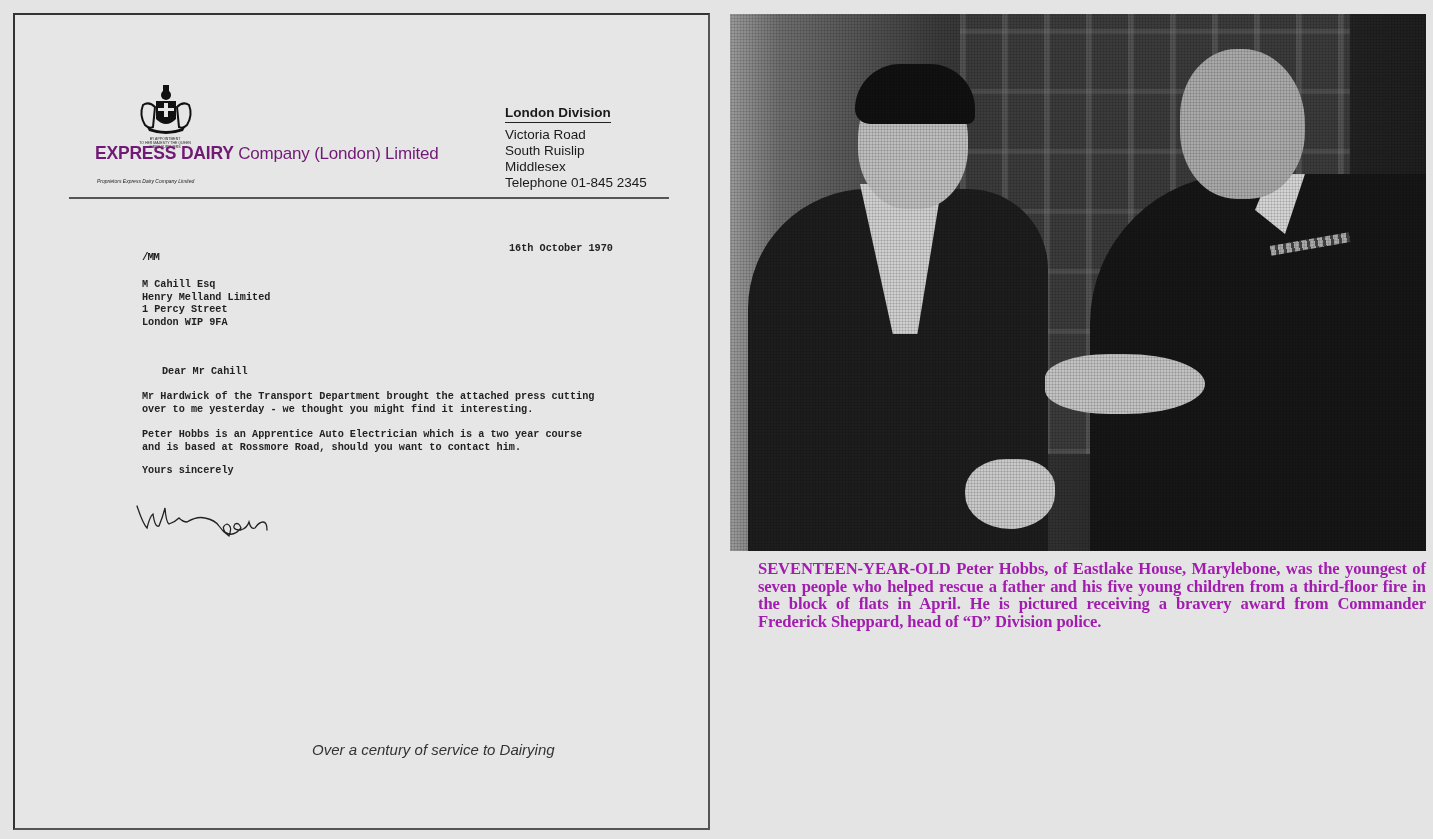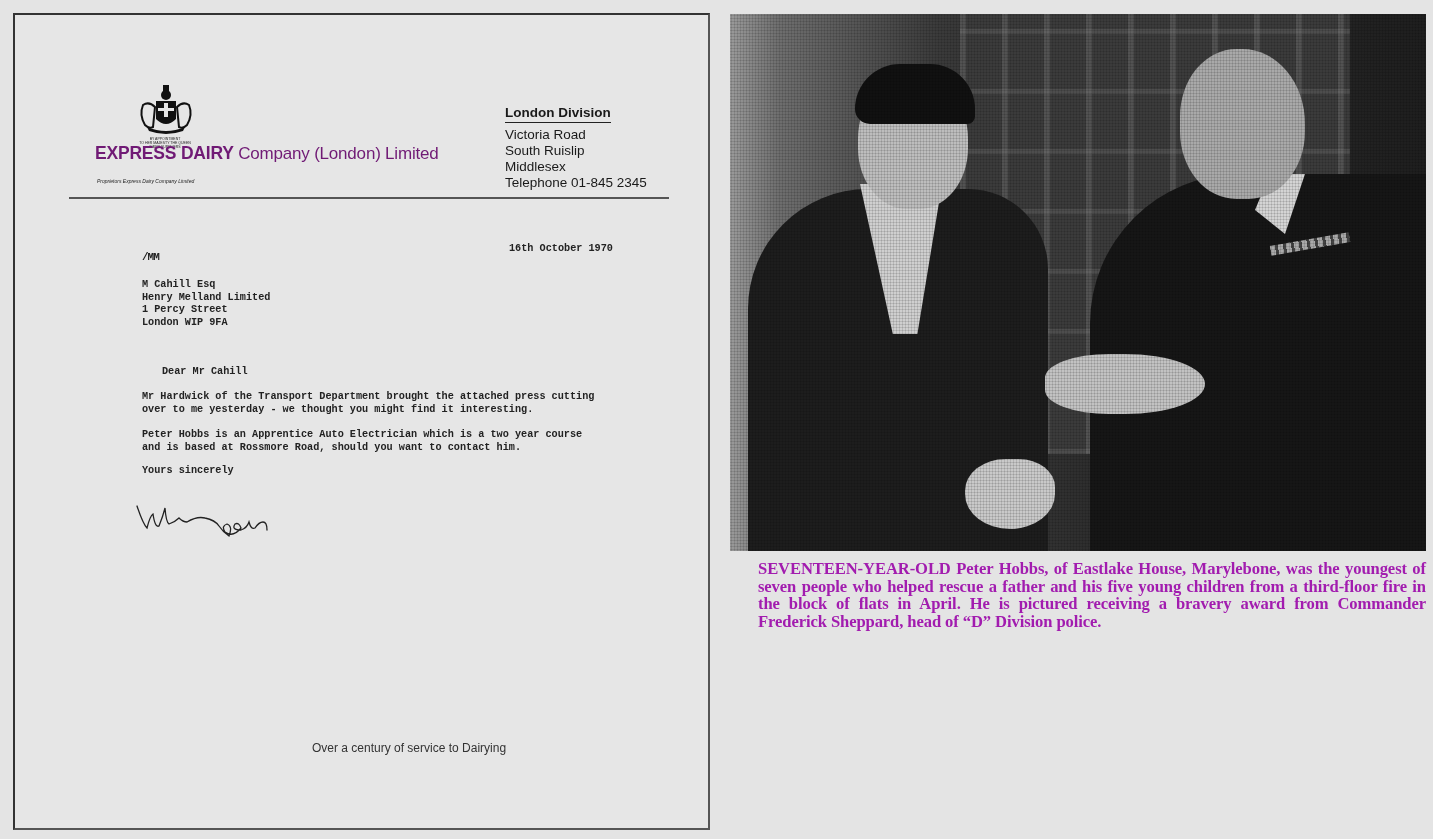--- a/index.html
+++ b/index.html
@@ -54,21 +54,21 @@
   .addr div, .body-text div { white-space: pre; }
   .greet { position: absolute; left: 127px; top: 351px; margin-left: 20px; }
   .para1 { position: absolute; left: 127px; top: 376px; line-height: 12.5px; }
   .para2 { position: absolute; left: 127px; top: 414px; line-height: 12.5px; }
   .closing { position: absolute; left: 127px; top: 450px; text-align: right; }
   .signature { position: absolute; left: 118px; top: 483px; width: 190px; height: 44px; }
   .signoff { position: absolute; left: 127px; top: 513px; line-height: 12.5px; }
   .signoff .ul { border-bottom: 1.5px solid #222; padding-right: 12px; display: inline-block; line-height: 11px; }
   .footer-tag {
     position: absolute; left: 297px; top: 726px; white-space: nowrap;
-    font-size: 12px; color: #333;
+    font-size: 15px; font-style: italic; color: #333;
   }
 
   
   .photo {
     position: absolute; left: 730px; top: 14px; width: 696px; height: 537px;
     background:
       radial-gradient(ellipse 45px 60px at 185px 150px, #d8d8d8 0%, #c6c6c6 40%, rgba(0,0,0,0) 70%),
       radial-gradient(ellipse 55px 65px at 515px 115px, #cfcfcf 0%, #b8b8b8 40%, rgba(0,0,0,0) 72%),
       radial-gradient(ellipse 45px 30px at 285px 470px, #d0d0d0 0%, rgba(0,0,0,0) 75%),
       radial-gradient(ellipse 70px 38px at 360px 370px, #c8c8c8 0%, rgba(0,0,0,0) 70%),

